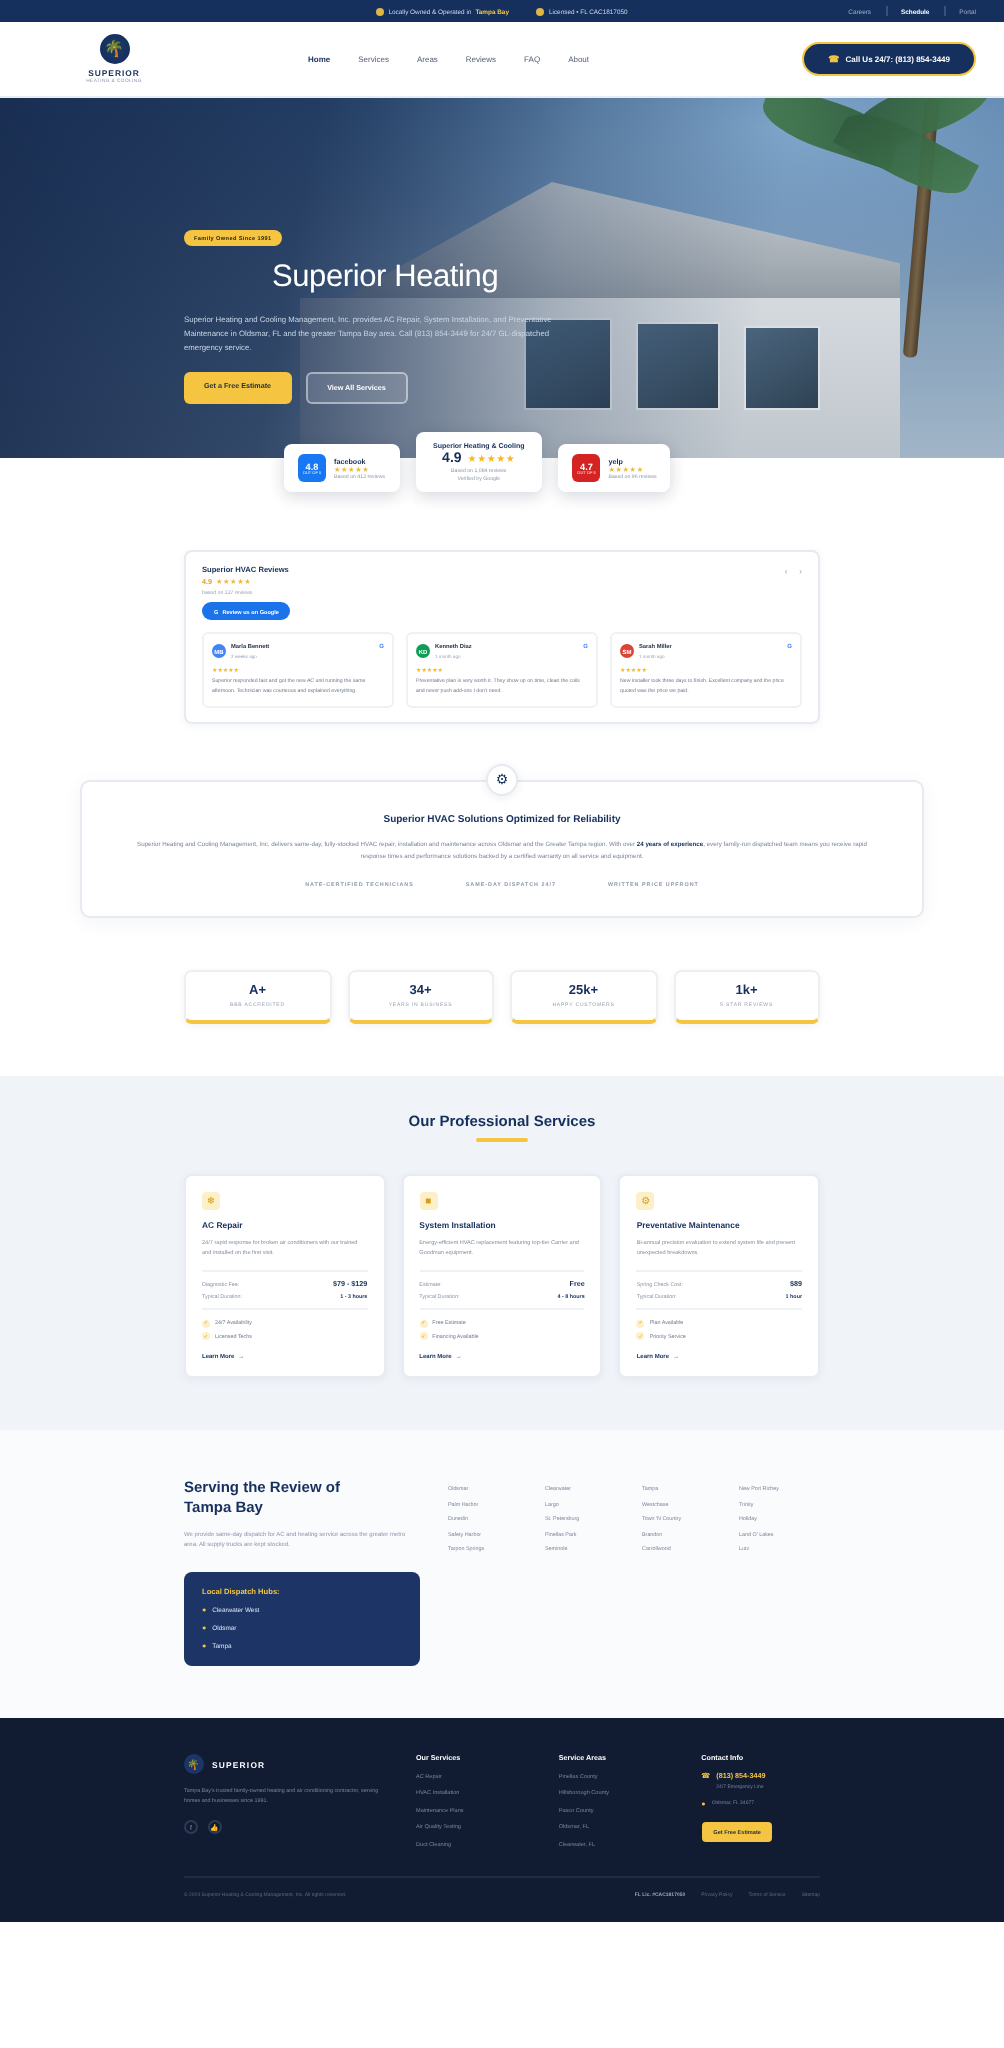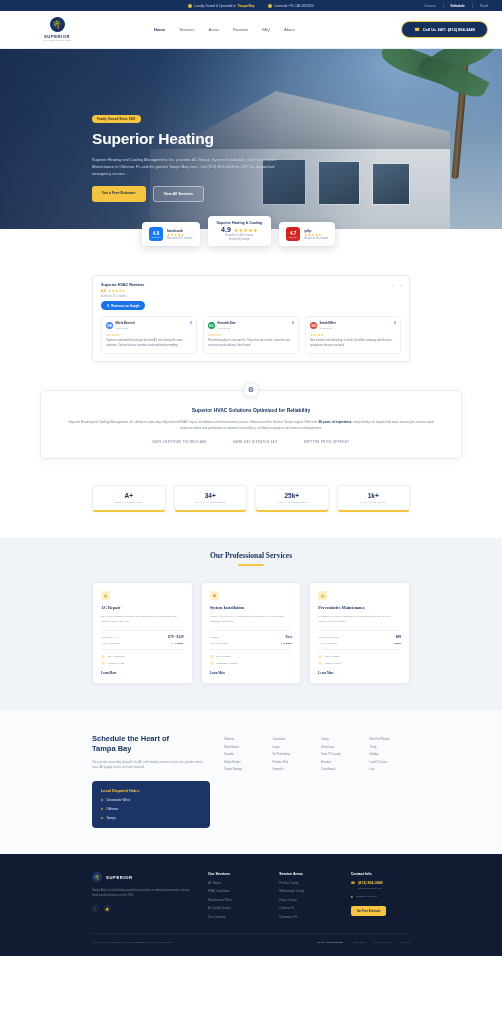--- a/index.html
+++ b/index.html
@@ -89,21 +89,21 @@
     background: linear-gradient(120deg,#2f5a3a,#47804f);
     opacity: .95;
   }
   .hero-shade { position: absolute; inset: 0; background: linear-gradient(100deg, rgba(20,40,75,.93) 0%, rgba(22,44,80,.80) 30%, rgba(30,55,90,.30) 55%, rgba(30,55,90,.05) 75%); }
   .hero-inner { position: absolute; left: 92px; top: 66px; width: 230px; z-index: 3; }
   .badge-pill {
     display: inline-block; background: #f5c542; color: #2a2410;
     font-size: 2.8px; font-weight: bold; padding: 2.2px 5px; border-radius: 99px;
     letter-spacing: .2px; margin-bottom: 6px;
   }
-  .hero-h1 { color: #fff; font-size: 15.5px; font-weight: bold; line-height: 1.24; letter-spacing: -.2px; }
+  .hero-h1 { color: #fff; font-size: 15.5px; font-weight: normal; line-height: 1.24; letter-spacing: -.2px; margin-left: 44px; }
   .hero-p { color: #c9d6e6; font-size: 3.9px; line-height: 1.85; margin-top: 7px; width: 190px; }
   .hero-btns { display: flex; gap: 7px; margin-top: 9px; }
   .btn-y { background: #f5c542; color: #24303f; font-size: 3.6px; font-weight: bold; padding: 5px 10px; border-radius: 3px; white-space: nowrap; }
   .btn-o { background: rgba(255,255,255,.12); color: #fff; font-size: 3.6px; font-weight: bold; padding: 5px 10px; border-radius: 3px; border: 1px solid rgba(255,255,255,.45); white-space: nowrap; }
 
   
   .ratings { position: absolute; left: 142px; top: 216px; display: flex; align-items: flex-end; gap: 8px; z-index: 6; }
   .rcard { background: #fff; border-radius: 4px; box-shadow: 0 2px 8px rgba(15,30,60,.18); padding: 5px 7px; display: flex; align-items: center; gap: 4px; }
   .rcard.mid { flex-direction: column; align-items: center; padding: 5px 9px; gap: 1px; }
   .sq { width: 14px; height: 14px; border-radius: 3px; display: flex; flex-direction: column; align-items: center; justify-content: center; color: #fff; }
@@ -154,21 +154,21 @@
   .opt-tags { display: flex; justify-content: center; gap: 26px; margin-top: 10px; }
   .opt-tag { font-size: 2.7px; font-weight: bold; color: #8d98ab; letter-spacing: .5px; }
 
   
   .stats { display: flex; gap: 8px; margin-top: 26px; }
   .stat { flex: 1; background: #fff; border: 1px solid #eceff4; border-bottom: 2px solid #f5c542; border-radius: 4px; padding: 6px 0 6px; text-align: center; box-shadow: 0 1px 4px rgba(20,40,80,.05); }
   .stat .v { font-size: 6.5px; font-weight: bold; color: #16305e; }
   .stat .k { font-size: 2.5px; color: #93 9daf; color: #939daf; letter-spacing: .4px; margin-top: 2px; }
 
   
-  .services-band { background: #f0f3f8; margin-top: 26px; padding: 13px 92px 26px; font-family: Liberation Serif, serif; }
+  .services-band { background: #f0f3f8; margin-top: 26px; padding: 18px 92px 26px; }
   .sec-h { text-align: center; font-size: 7.5px; font-weight: bold; color: #16305e; }
   .sec-rule { width: 26px; height: 2px; background: #f5c542; margin: 4px auto 0; border-radius: 2px; }
   .svc-row { display: flex; gap: 8px; margin-top: 16px; }
   .svc { flex: 1; background: #fff; border: 1px solid #e7ebf2; border-radius: 4px; padding: 8px; box-shadow: 0 1px 5px rgba(20,40,80,.05); }
   .svc-ic { width: 9px; height: 9px; border-radius: 2px; background: #fdf0c8; display: flex; align-items: center; justify-content: center; font-size: 5px; color: #d69e18; }
   .svc-t { font-size: 4.2px; font-weight: bold; color: #16305e; margin-top: 5px; }
   .svc-d { font-size: 2.8px; color: #848fa3; line-height: 1.85; margin-top: 3.5px; }
   .svc-meta { border-top: 1px solid #eef1f6; border-bottom: 1px solid #eef1f6; margin-top: 6px; padding: 4px 0; }
   .mrow { display: flex; justify-content: space-between; align-items: baseline; }
   .mrow + .mrow { margin-top: 2.5px; }
@@ -512,21 +512,21 @@
         </div>
       </div>
 
     </div>
   </div>
 
   <div class="areas">
     <div class="areas-grid">
       <div class="areas-left">
         <div class="areas-h">
-          <div>Schedule the Heart of</div>
+          <div>Serving the Review of</div>
           <div>Tampa Bay</div>
         </div>
         <div class="areas-p">We provide same-day dispatch for AC and heating service across the greater metro area. All supply trucks are kept stocked.</div>
         <div class="hub-box">
           <div class="hub-h">Local Dispatch Hubs:</div>
           <div class="hub-i">
             <span class="pin">●</span>
             <span>Clearwater West</span>
           </div>
           <div class="hub-i">

